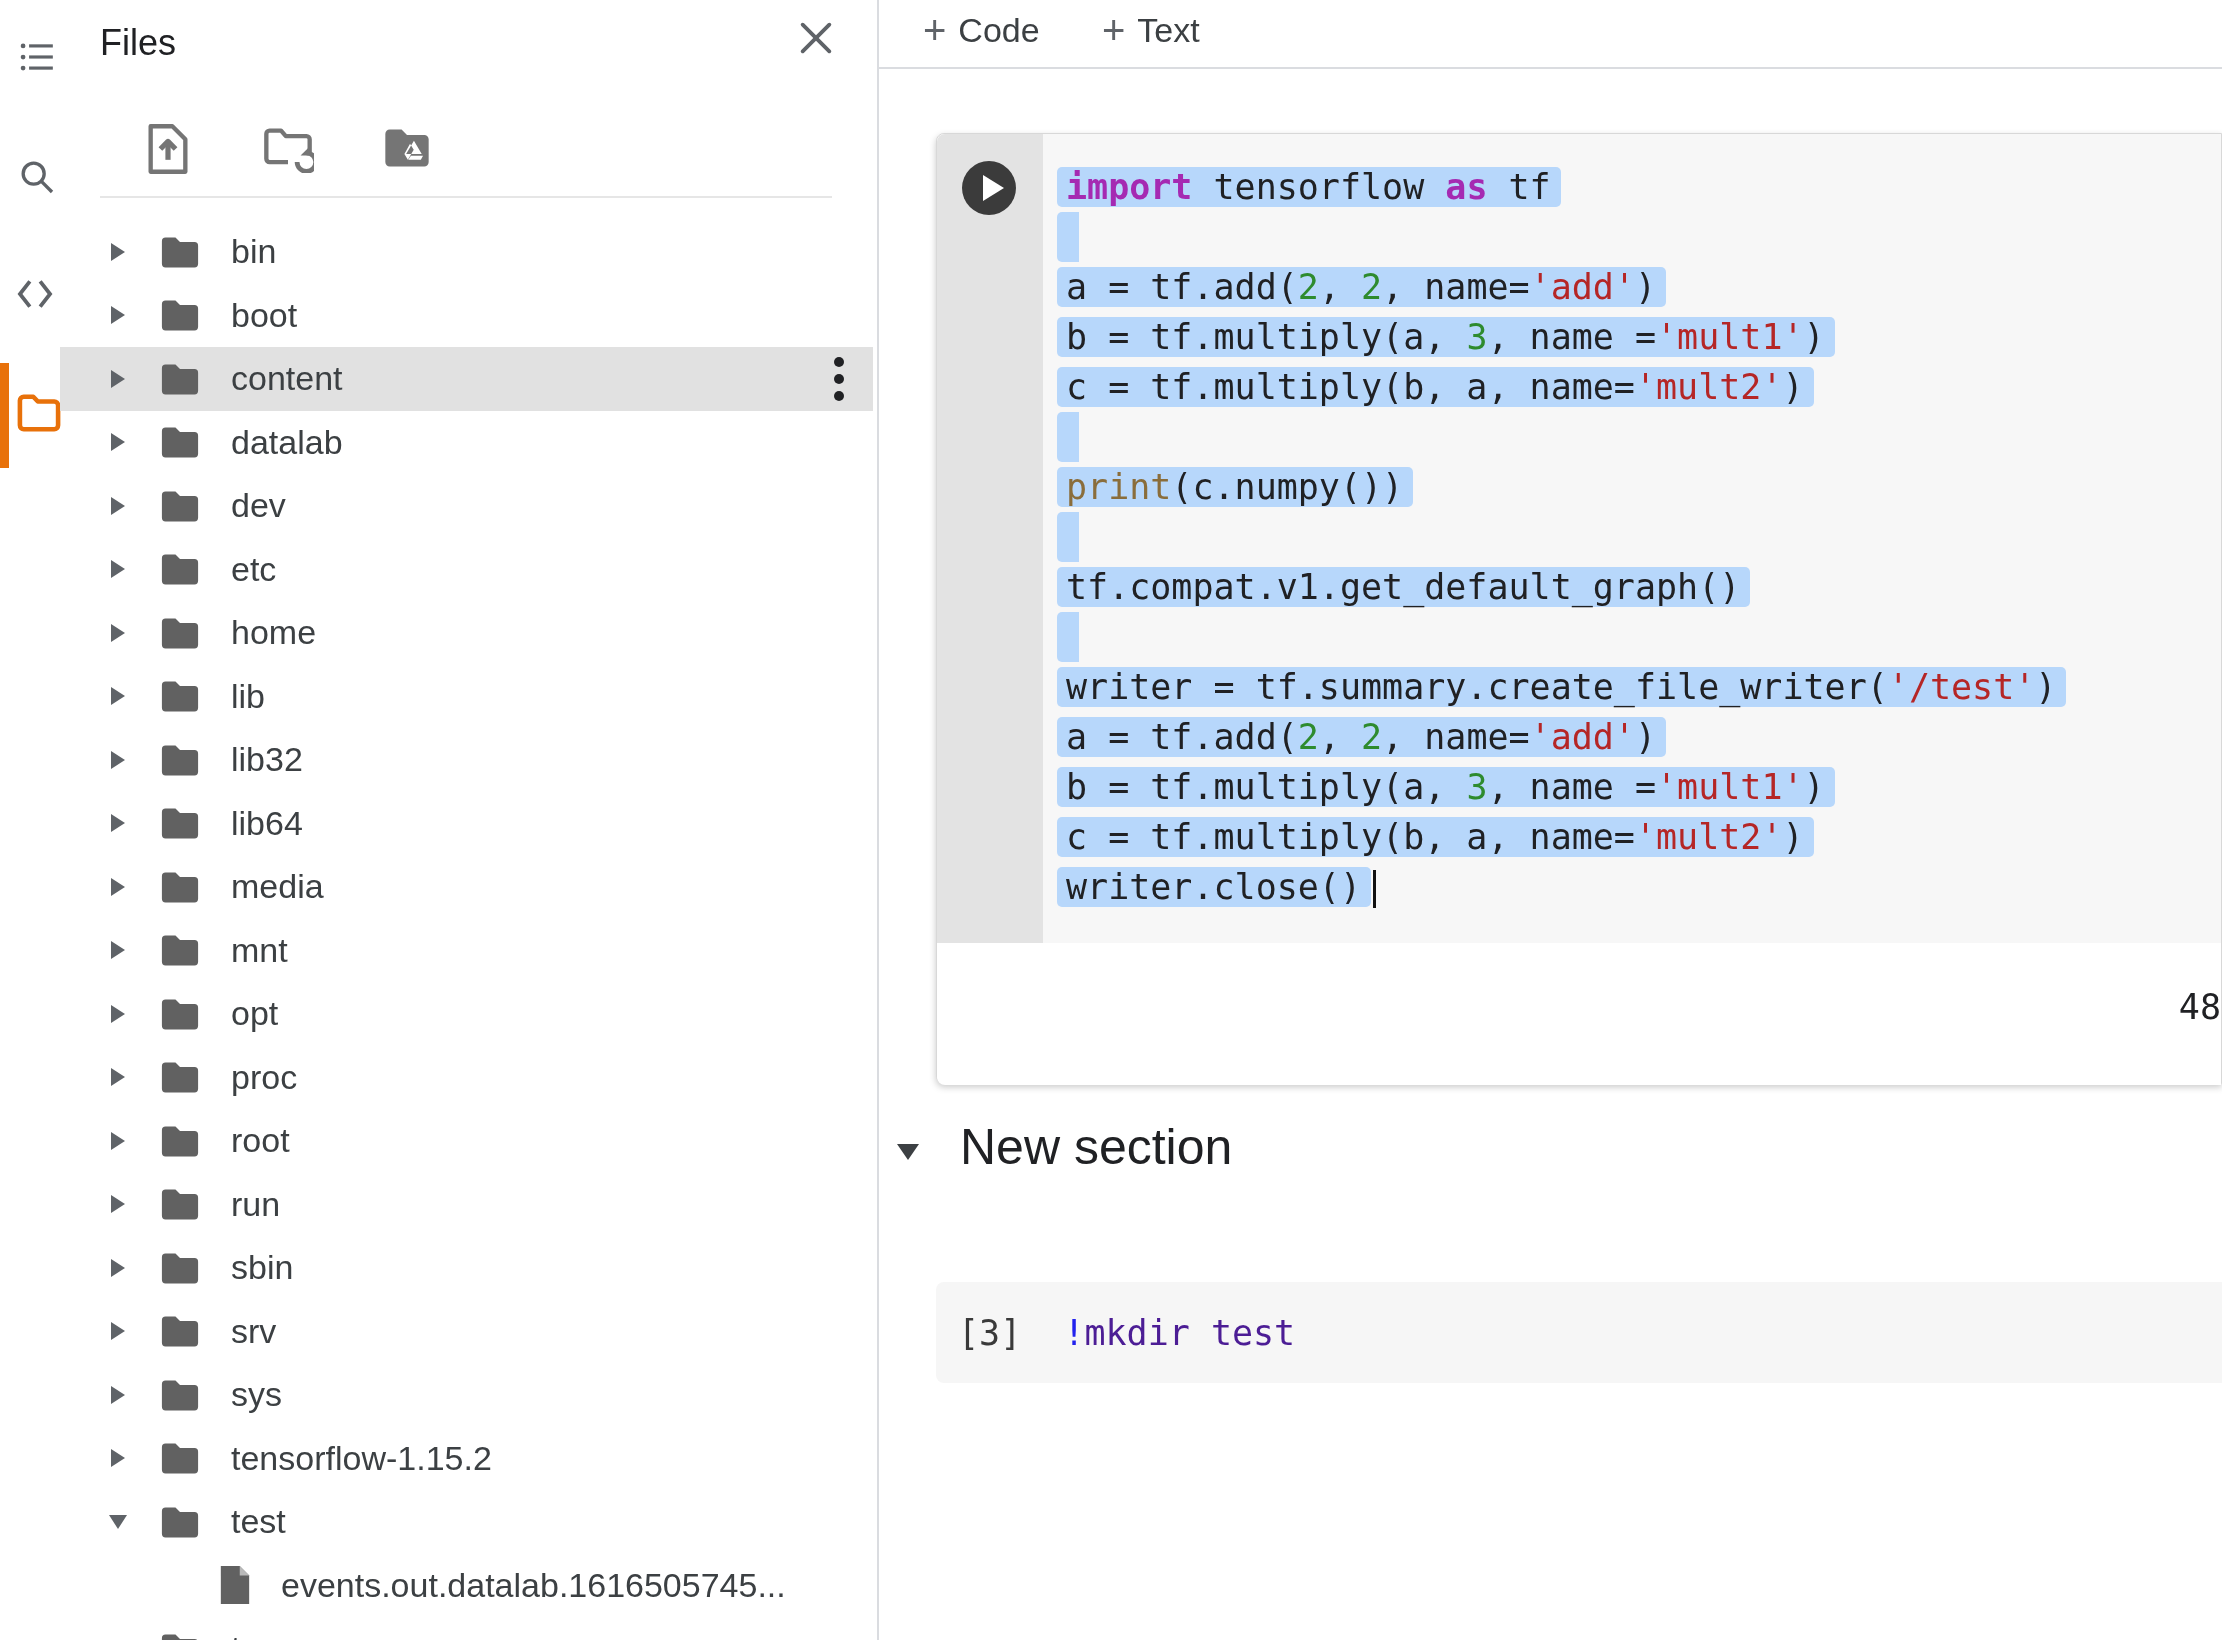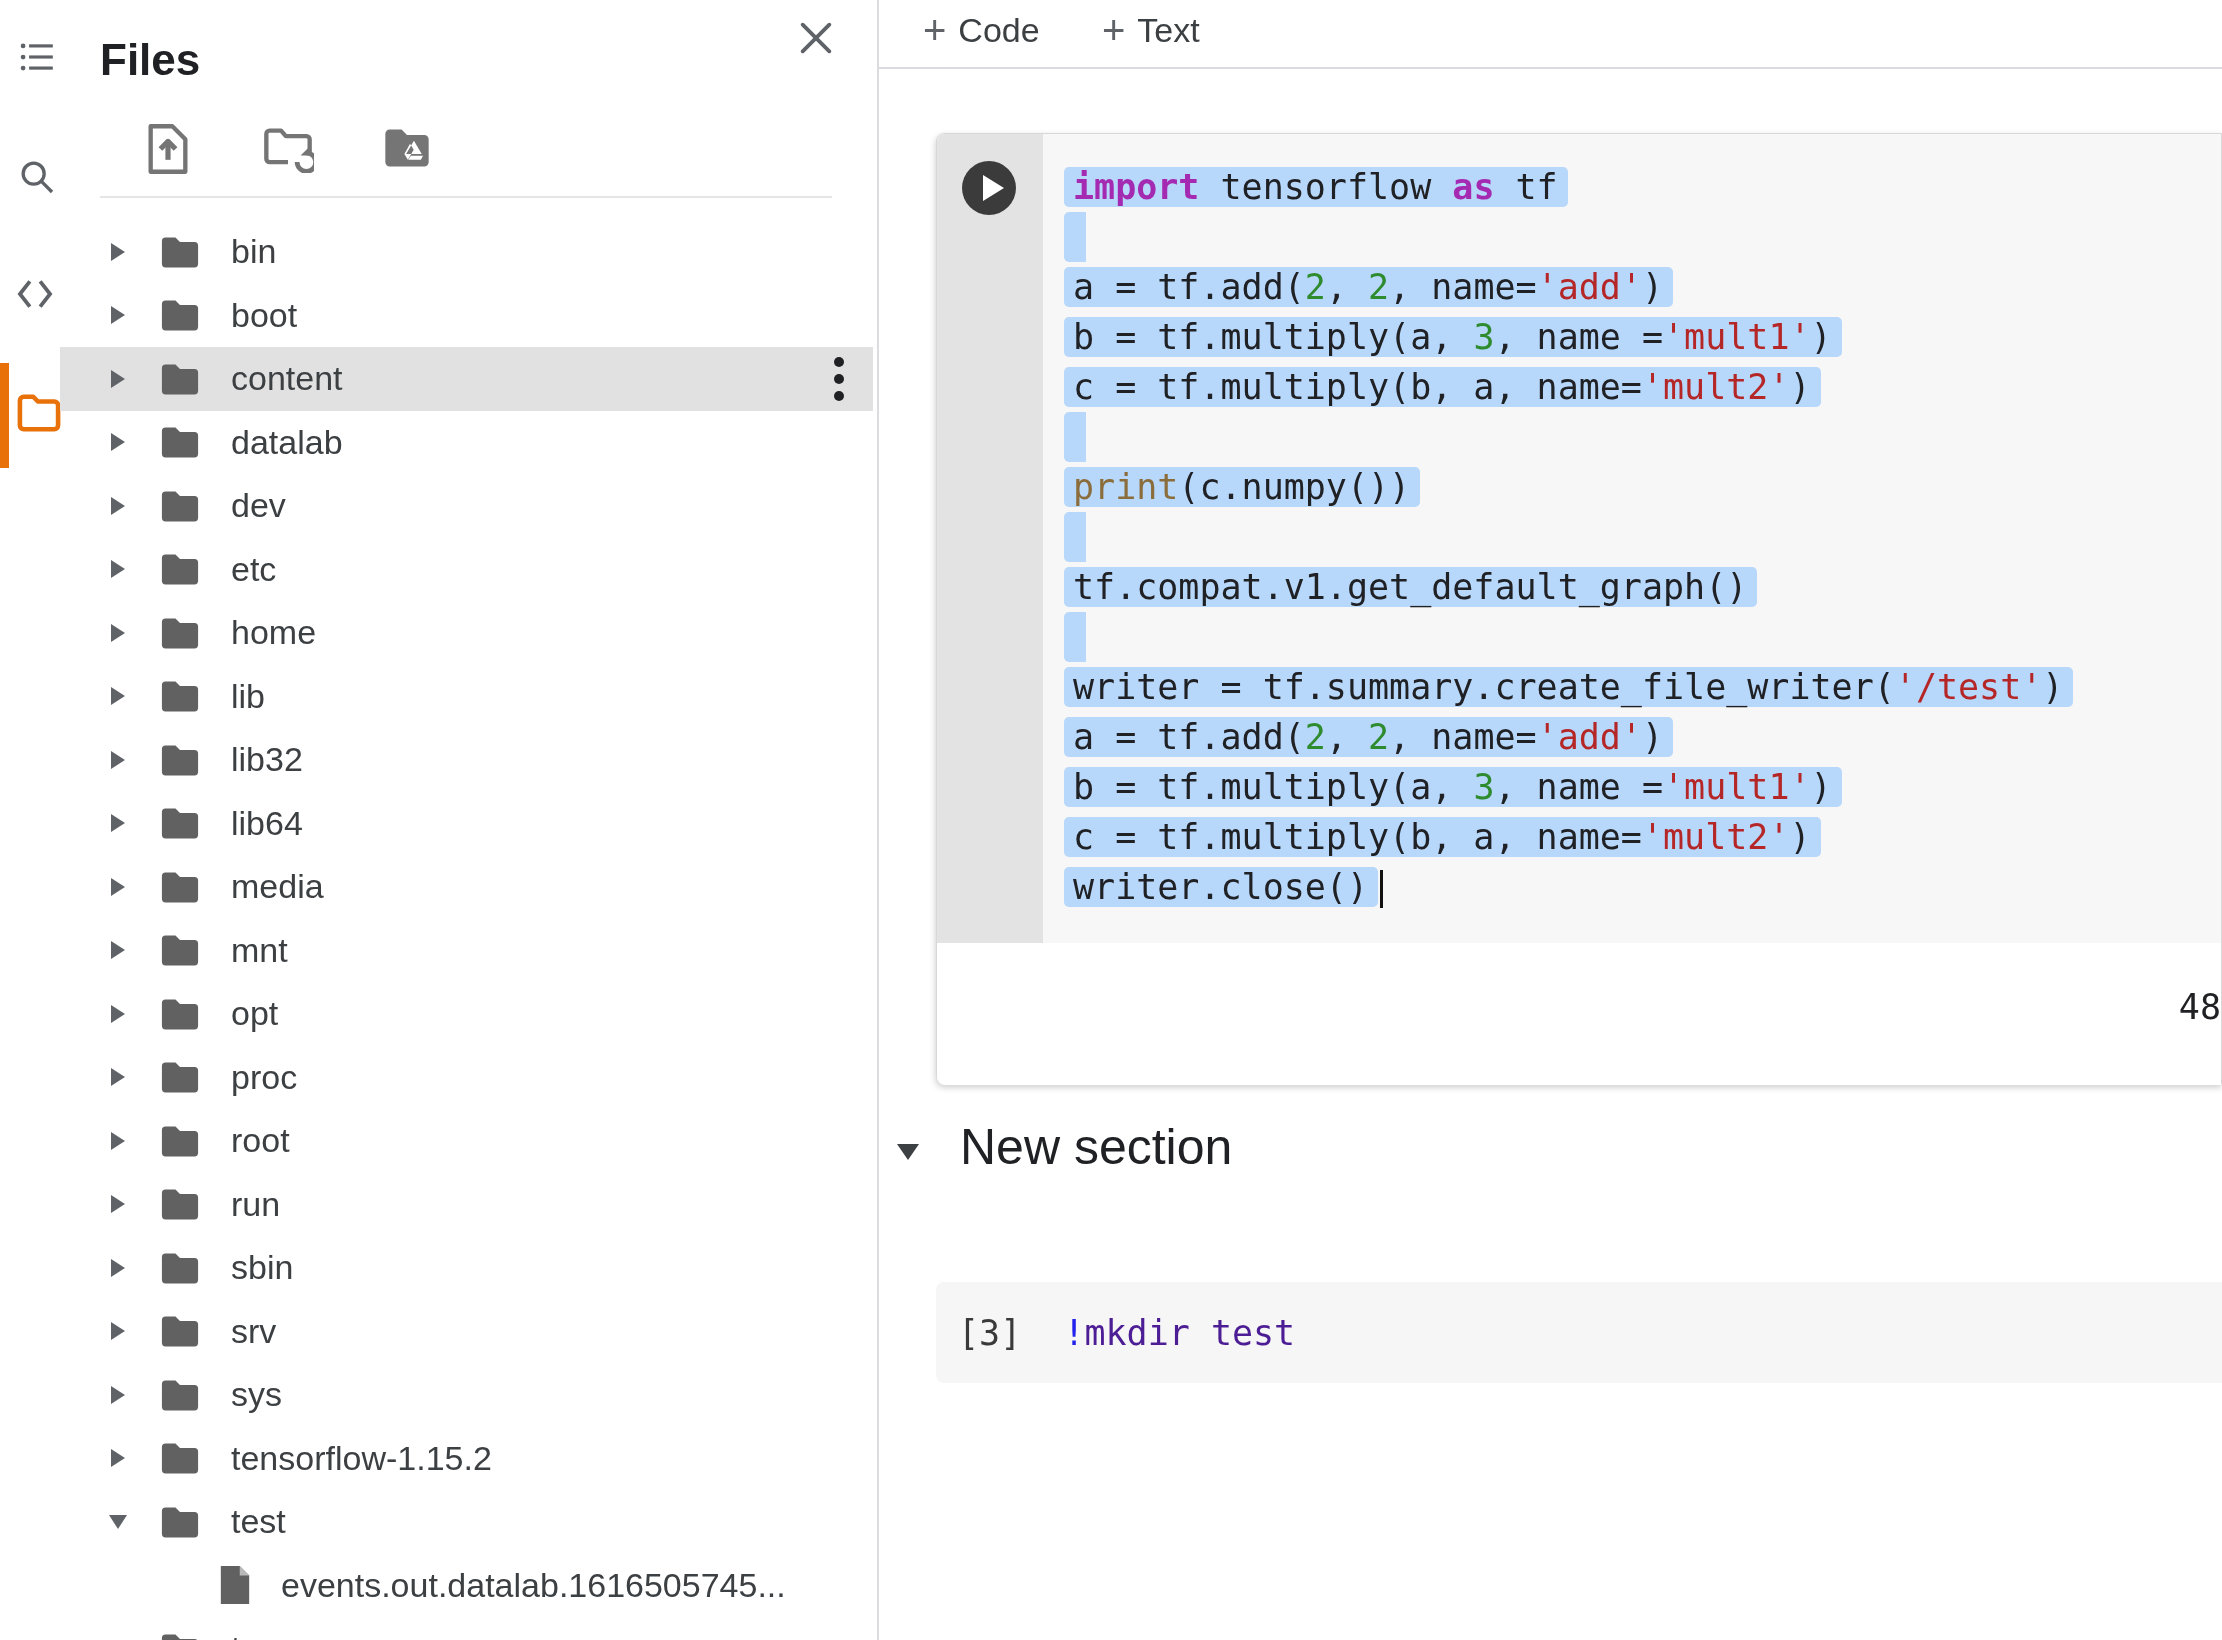--- a/index.html
+++ b/index.html
@@ -5,21 +5,21 @@
   html,body{margin:0;padding:0;}
   body{
     width:2222px;height:1640px;position:relative;overflow:hidden;
     background:#ffffff;font-family:"Liberation Sans",sans-serif;
     -webkit-font-smoothing:antialiased;
   }
   
   .rail-icon{position:absolute;cursor:pointer;}
   .active-bar{position:absolute;left:0;top:363px;width:9px;height:105px;background:#e8710a;}
   
-  .panel-title{position:absolute;left:100px;top:35px;font-size:44px;font-weight:bold;color:#202124;}
+  .panel-title{position:absolute;left:100px;top:22px;font-size:36px;font-weight:normal;color:#202124;}
   .close-btn{position:absolute;left:796px;top:18px;width:40px;height:40px;cursor:pointer;}
   .panel-action{position:absolute;top:123px;width:50px;height:52px;cursor:pointer;}
   .panel-divider{position:absolute;left:100px;top:196px;width:732px;height:2px;background:#e6e6e6;}
   .sidebar-border{position:absolute;left:877px;top:0;width:2px;height:1640px;background:#dadce0;}
   
   #tree{position:absolute;left:0;top:220px;width:877px;}
   .tree-row{position:relative;display:flex;align-items:center;height:63.5px;cursor:pointer;}
   .tree-row.selected::before{content:"";position:absolute;left:60px;right:4px;top:0;bottom:0;background:#e1e1e1;}
   .tree-row>*{position:relative;}
   .chev-slot{width:30px;margin-left:103px;display:flex;justify-content:center;}
@@ -35,21 +35,21 @@
   .tb-btn{position:absolute;top:8px;display:flex;align-items:center;font-size:34px;color:#3c4043;cursor:pointer;}
   .tb-btn .plus{font-size:40px;font-weight:400;margin-right:12px;color:#5f6368;}
   
   .cell-card{position:absolute;left:936px;top:133px;width:1286px;height:951px;background:#ffffff;
     border:1px solid #d8d8d8;border-radius:8px 0 0 8px;box-shadow:0 3px 7px rgba(0,0,0,.22);box-sizing:border-box;}
   .gutter{position:absolute;left:0;top:0;width:106px;height:809px;background:#e3e3e3;border-radius:8px 0 0 0;}
   .play-btn{position:absolute;left:25px;top:27px;width:54px;height:54px;border-radius:50%;background:#3b3b3b;cursor:pointer;}
   .play-btn::after{content:"";position:absolute;left:21px;top:14px;width:0;height:0;
     border-left:21px solid #ffffff;border-top:13px solid transparent;border-bottom:13px solid transparent;}
   .editor{position:absolute;left:106px;top:0;right:0;height:809px;background:#f7f7f7;padding-top:28px;box-sizing:border-box;cursor:text;}
-  .code-line{height:50px;line-height:50px;padding-left:21px;white-space:pre;
+  .code-line{height:50px;line-height:50px;padding-left:14px;white-space:pre;
     font-family:"DejaVu Sans Mono",monospace;font-size:35px;color:#202124;}
   .code-line .sel{background:#b7d7fb;border-radius:5px;padding:0 10px 0 9px;}
   .code-line .stub{display:inline-block;vertical-align:top;width:22px;height:50px;background:#b7d7fb;border-radius:5px 0 0 5px;}
   .tok-kw{color:#a52ab2;font-weight:bold;}
   .tok-num{color:#2e8b2e;}
   .tok-str{color:#b52626;margin-top:12px;}
   .tok-bi{color:#8a6d3b;}
   .caret{display:inline-block;vertical-align:middle;width:3px;height:38px;background:#111;margin-left:2px;}
   .cell-output{position:absolute;left:0;top:809px;right:0;height:142px;background:#ffffff;border-radius:0 0 0 8px;}
   .output-text{padding:44px 0 0 122px;font-family:"DejaVu Sans Mono",monospace;font-size:35px;color:#202124;text-align:right;}

